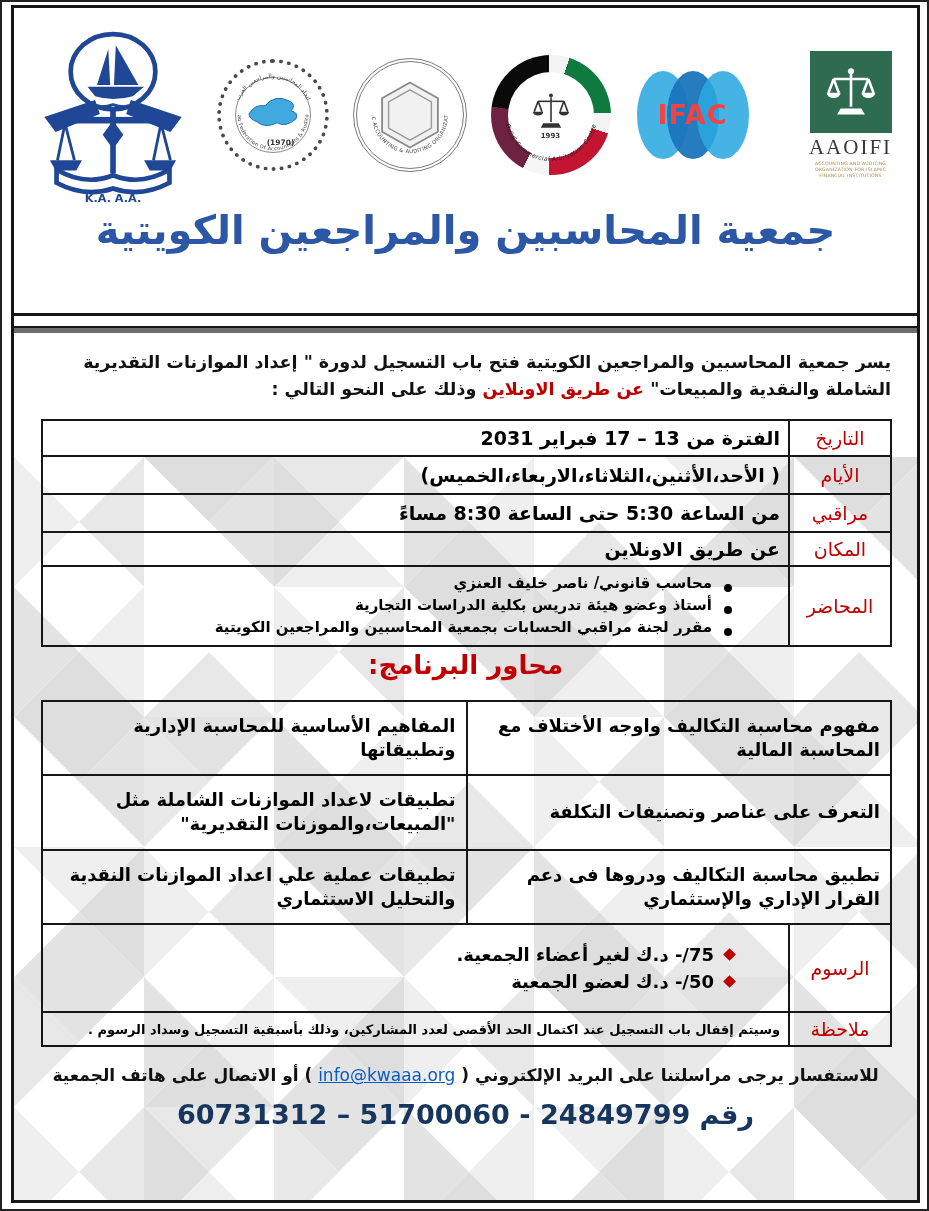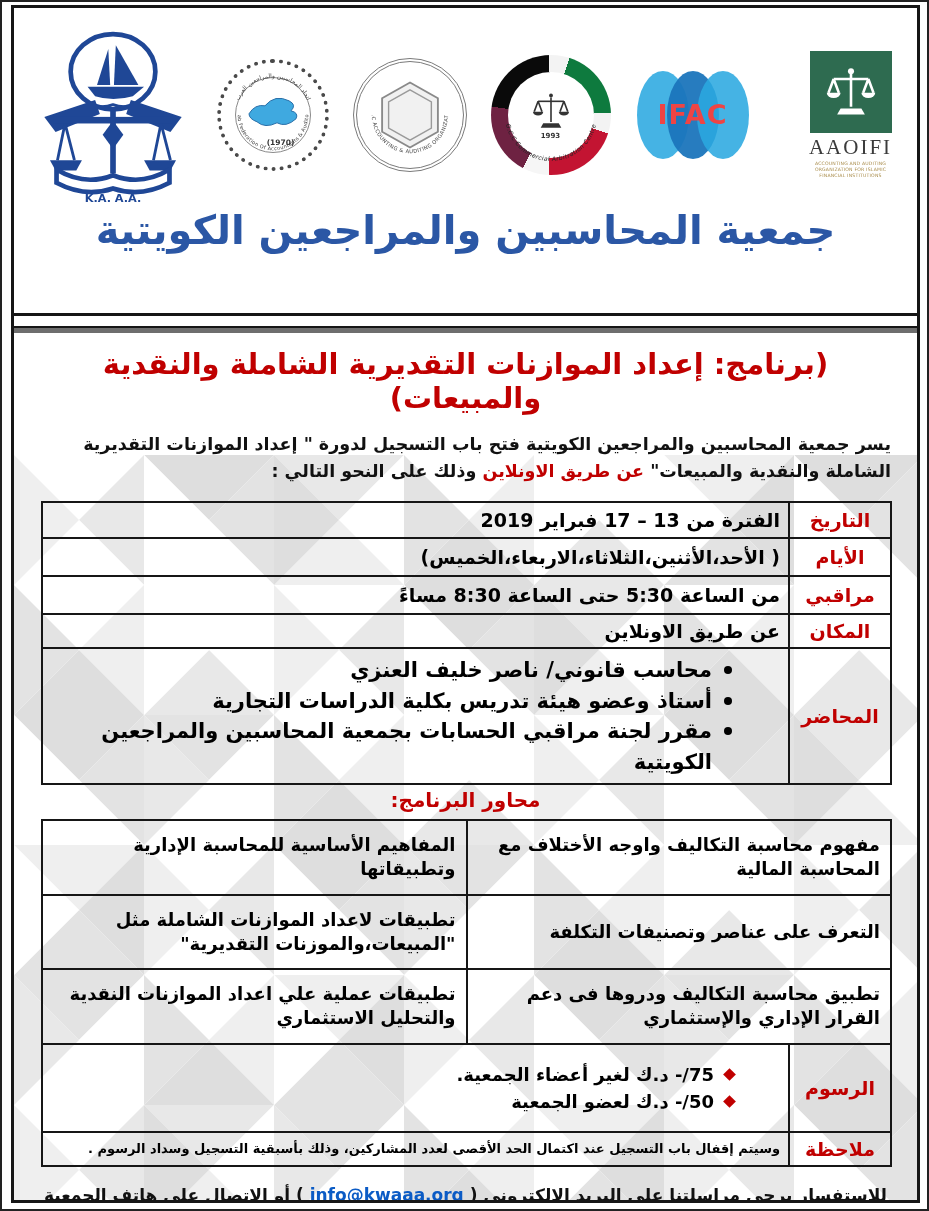--- a/index.html
+++ b/index.html
@@ -51,37 +51,37 @@
   .content{position:relative;height:calc(100% - 307px);}
   #mosaic{position:absolute;top:108px;left:0;right:0;bottom:0;z-index:0;overflow:hidden;}
   .content-inner{position:relative;z-index:1;}
   .program-title{color:var(--accent-red);font-weight:bold;font-size:29px;text-align:center;margin:14px 10px 0;direction:rtl;}
   .intro{direction:rtl;text-align:right;font-size:17.5px;font-weight:bold;color:#111;margin:16px 26px 0 26px;line-height:1.55;}
   .intro .red{color:var(--accent-red);}
   table{border-collapse:collapse;direction:rtl;width:calc(100% - 52px);margin:0 25px 0 27px;table-layout:fixed;}
   .info-table{margin-top:16px;}
   th,td{border:2px solid var(--line);padding:2px 8px;background:transparent;}
   col.label-col{width:102px;}
-  th.row-label{color:var(--accent-red);font-size:19px;font-weight:bold;text-align:center;}
+  th.row-label{color:var(--accent-red);font-size:19px;font-weight:normal;text-align:center;}
   td.row-value{font-size:19px;font-weight:bold;text-align:right;color:#000;}
   tr.r-date{height:36px;} tr.r-days{height:38px;} tr.r-time{height:38px;} tr.r-place{height:34px;}
   ul.points{list-style:none;margin:4px 0;padding:0 48px 0 4px;}
-  ul.points li{font-size:21px;font-weight:bold;line-height:1.45;position:relative;padding-right:20px;}
+  ul.points li{font-size:15px;font-weight:bold;line-height:1.45;position:relative;padding-right:20px;}
   ul.points li::before{content:"";position:absolute;right:0;top:11px;width:8px;height:8px;border-radius:50%;background:#000;}
-  .topics-header{color:var(--accent-red);font-size:20px;font-weight:bold;text-align:center;direction:rtl;padding:3px 0 7px;}
+  .topics-header{color:var(--accent-red);font-size:26px;font-weight:bold;text-align:center;direction:rtl;padding:3px 0 20px;}
   .topics-table td{font-size:18px;font-weight:bold;text-align:right;vertical-align:middle;padding:12px 10px;line-height:1.35;}
   tr.t1{height:56px;} tr.t2{height:50px;} tr.t3{height:52px;}
   .fees-table{margin-top:-2px;}
   tr.r-fees{height:52px;} tr.r-note{height:34px;}
   ul.fees{list-style:none;margin:14px 0;padding:0 44px 0 4px;}
   ul.fees li{font-size:18px;font-weight:bold;line-height:1.5;position:relative;padding-right:22px;}
   ul.fees li::before{content:"";position:absolute;right:2px;top:9px;width:9px;height:9px;background:var(--accent-red);transform:rotate(45deg);}
   td.note-text{font-size:13px;font-weight:bold;text-align:right;}
   .contact{direction:rtl;text-align:center;font-size:17px;font-weight:bold;color:#111;margin:18px 20px 0;}
-  .contact a{color:var(--link-blue);text-decoration:underline;font-weight:bold;}
+  .contact a{color:var(--link-blue);text-decoration:underline;font-weight:normal;}
   .phones{direction:rtl;text-align:center;font-size:27px;font-weight:bold;color:var(--phone-navy);margin:14px 0 0;}
 </style>
 </head>
 <body>
 
 <div class="page">
   <div class="frame">
 
     <div class="header-box">
       <div class="logos-row">
@@ -423,33 +423,32 @@
             <polygon points="910,780,910,910,845,845" fill="#dedede"></polygon>
             <polygon points="910,910,780,910,845,845" fill="#E3E3E3"></polygon>
             <polygon points="780,910,780,780,845,845" fill="#ffffff"></polygon>
             <polygon points="910,780,1040,780,975,845" fill="#ffffff"></polygon>
             <polygon points="1040,780,1040,910,975,845" fill="#e8e8e8"></polygon>
             <polygon points="1040,910,910,910,975,845" fill="#ffffff"></polygon>
             <polygon points="910,910,910,780,975,845" fill="#efefef"></polygon>
           </svg></div>
 
       <div class="content-inner">
-        <h2 class="program-title">(برنامج: إعداد الموازنات التقديرية الشاملة والنقدية والمبيعات)</h2>
 
         <p class="intro"><span>يسر جمعية المحاسبين والمراجعين الكويتية  فتح باب التسجيل لدورة " إعداد الموازنات التقديرية الشاملة والنقدية والمبيعات" </span><span class="red">عن طريق الاونلاين</span><span> وذلك على النحو التالي :</span></p>
 
         <table class="info-table">
           <colgroup>
               <col class="label-col">
               <col>
             </colgroup>
           <tbody>
               <tr class="r-date">
             <th class="row-label">التاريخ</th>
-            <td class="row-value">الفترة من 13 – 17 فبراير 2019</td>
+            <td class="row-value">الفترة من 13 – 17 فبراير 2031</td>
           </tr>
           <tr class="r-days">
             <th class="row-label">الأيام</th>
             <td class="row-value">(  الأحد،الأثنين،الثلاثاء،الاربعاء،الخميس)</td>
           </tr>
           <tr class="r-time">
             <th class="row-label">مراقبي</th>
             <td class="row-value">من الساعة  5:30 حتى الساعة 8:30 مساءً</td>
           </tr>
           <tr class="r-place">

